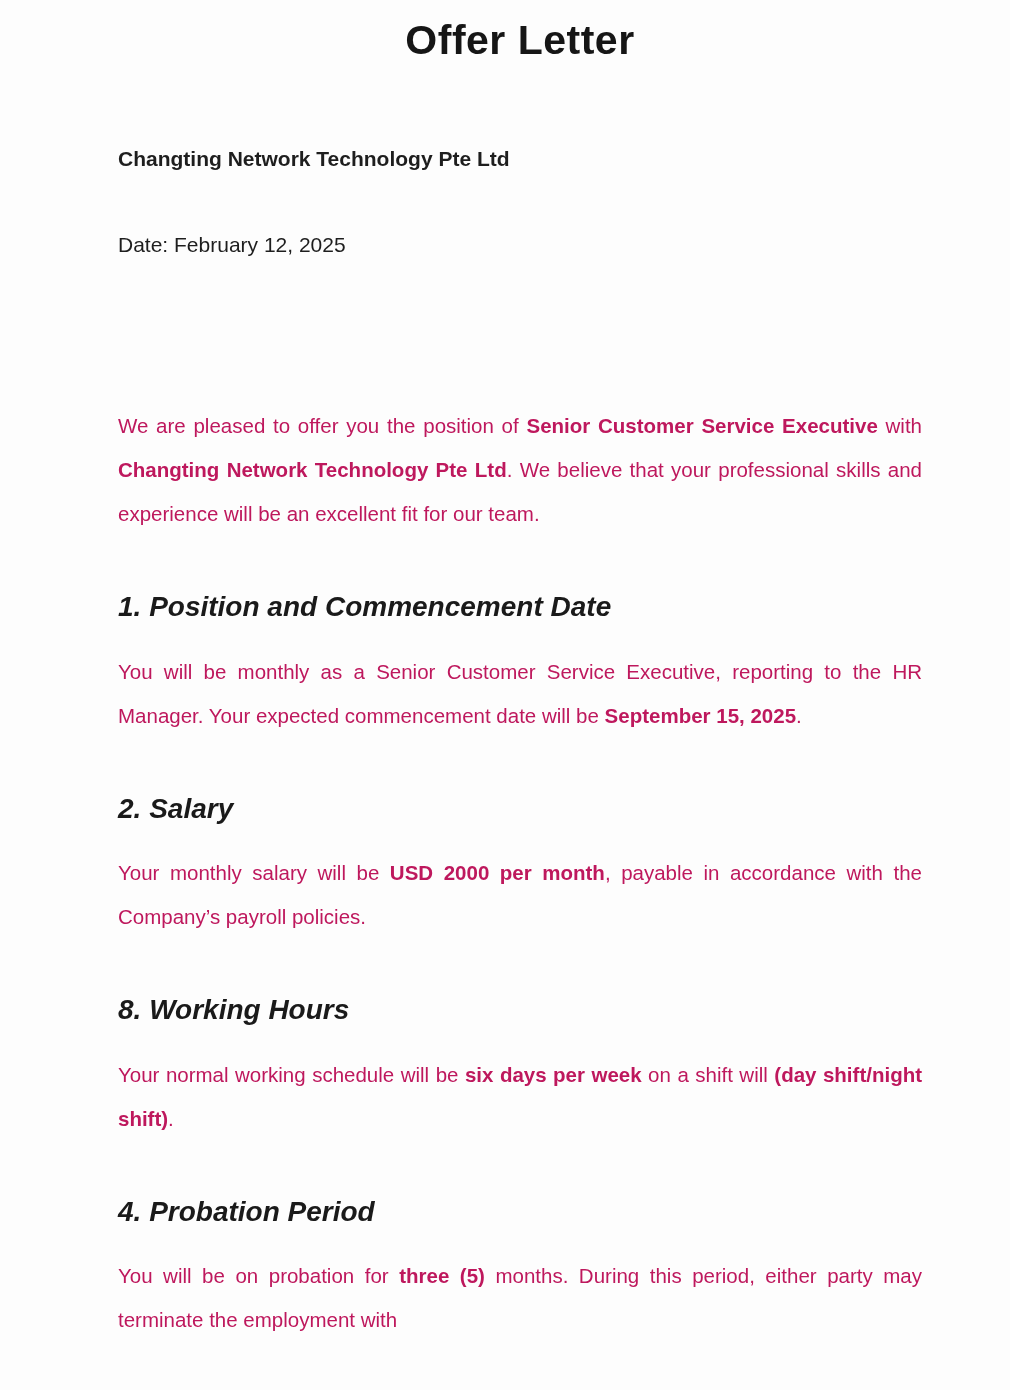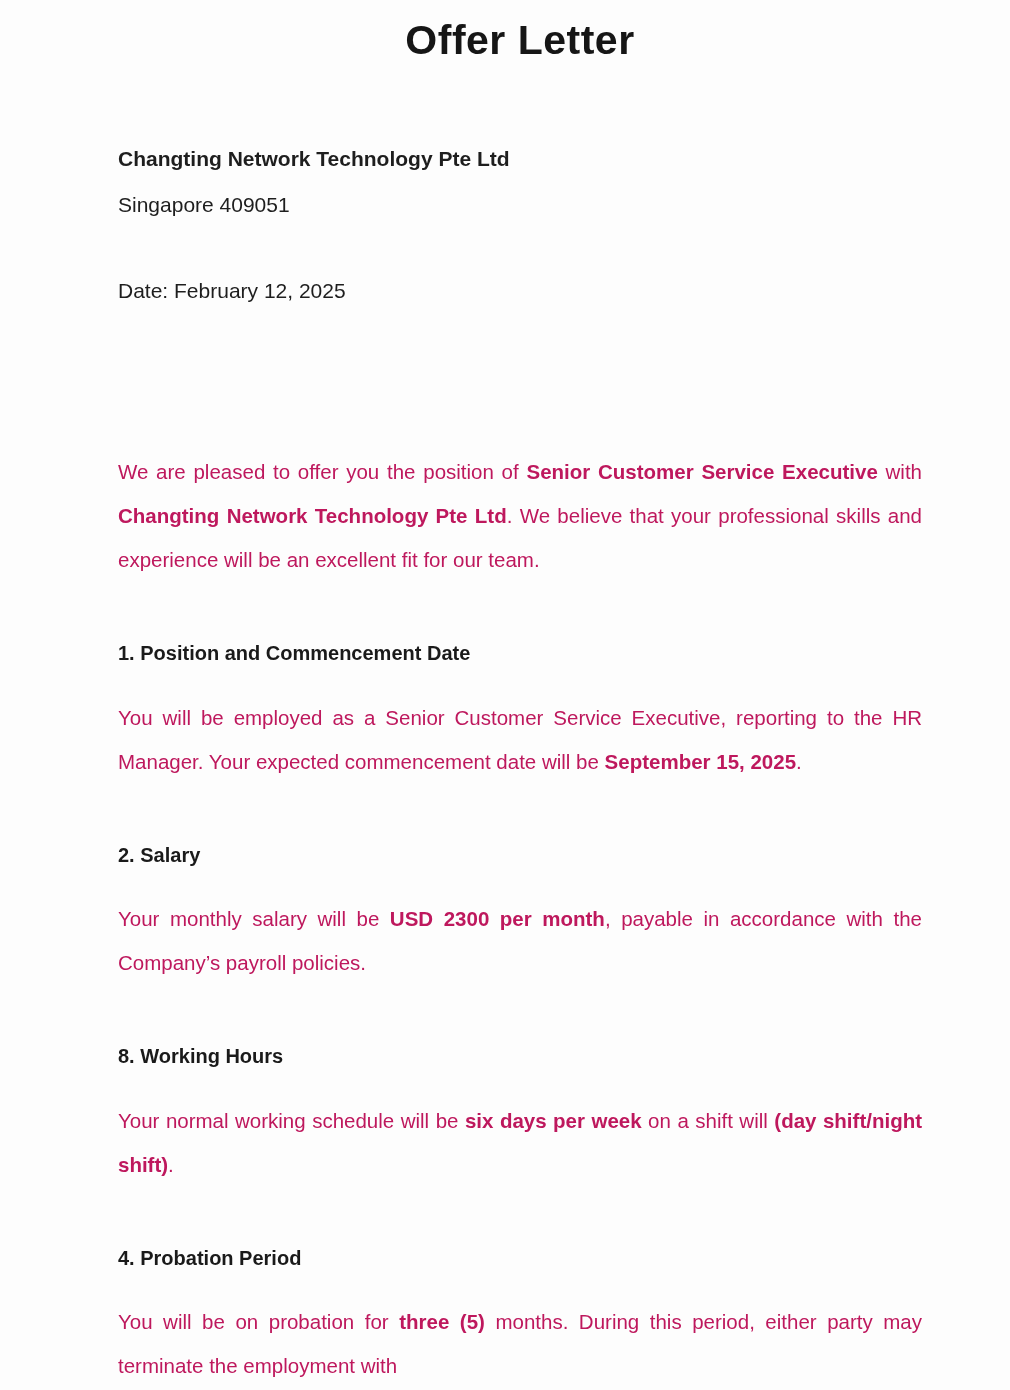--- a/index.html
+++ b/index.html
@@ -53,54 +53,54 @@
     text-justify: inter-word;
     color: #be185d;
   }
   .intro-para {
     margin-top: 136px;
   }
   .section {
     margin-top: 49px;
   }
   .section-heading {
-    font-size: 20px;
+    font-size: 28px;
     line-height: 44px;
     font-weight: 700;
     color: #1a1a1a;
+    font-style: italic;
   }
   .bold-seg {
     font-weight: 700;
   }
 </style>
 </head>
 <body>
 
 <div class="page">
   <div class="content">
 
     <div class="doc-title">Offer Letter</div>
 
     <div class="company-block">
       <div class="hdr-line company-name">Changting Network Technology Pte Ltd</div>
-      <div class="hdr-line">Singapore 409051</div>
     </div>
 
     <div class="date-line">Date: February 12, 2025</div>
 
     <p class="para intro-para"><span>We are pleased to offer you the position of </span><span class="bold-seg">Senior Customer Service Executive</span><span> with </span><span class="bold-seg">Changting Network Technology Pte Ltd</span><span>. We believe that your professional skills and experience will be an excellent fit for our team.</span></p>
 
     <div class="section">
       <div class="section-heading">1. Position and Commencement Date</div>
-      <p class="para"><span>You will be employed as a Senior Customer Service Executive, reporting to the HR Manager. Your expected commencement date will be </span><span class="bold-seg">September 15, 2025</span><span>.</span></p>
+      <p class="para"><span>You will be monthly as a Senior Customer Service Executive, reporting to the HR Manager. Your expected commencement date will be </span><span class="bold-seg">September 15, 2025</span><span>.</span></p>
     </div>
 
     <div class="section">
       <div class="section-heading">2. Salary</div>
-      <p class="para"><span>Your monthly salary will be </span><span class="bold-seg">USD 2300 per month</span><span>, payable in accordance with the Company’s payroll policies.</span></p>
+      <p class="para"><span>Your monthly salary will be </span><span class="bold-seg">USD 2000 per month</span><span>, payable in accordance with the Company’s payroll policies.</span></p>
     </div>
 
     <div class="section">
       <div class="section-heading">8. Working Hours</div>
       <p class="para"><span>Your normal working schedule will be </span><span class="bold-seg">six days per week</span><span> on a shift will </span><span class="bold-seg">(day shift/night shift)</span><span>.</span></p>
     </div>
 
     <div class="section">
       <div class="section-heading">4. Probation Period</div>
       <p class="para"><span>You will be on probation for </span><span class="bold-seg">three (5)</span><span> months. During this period, either party may terminate the employment with </span></p>

